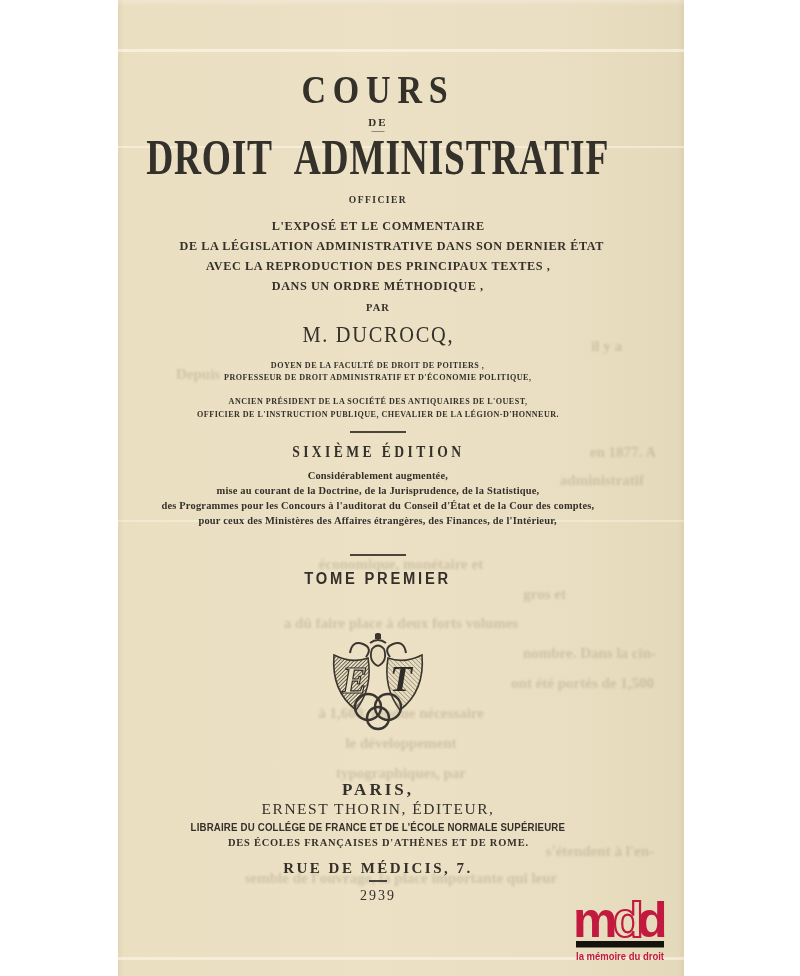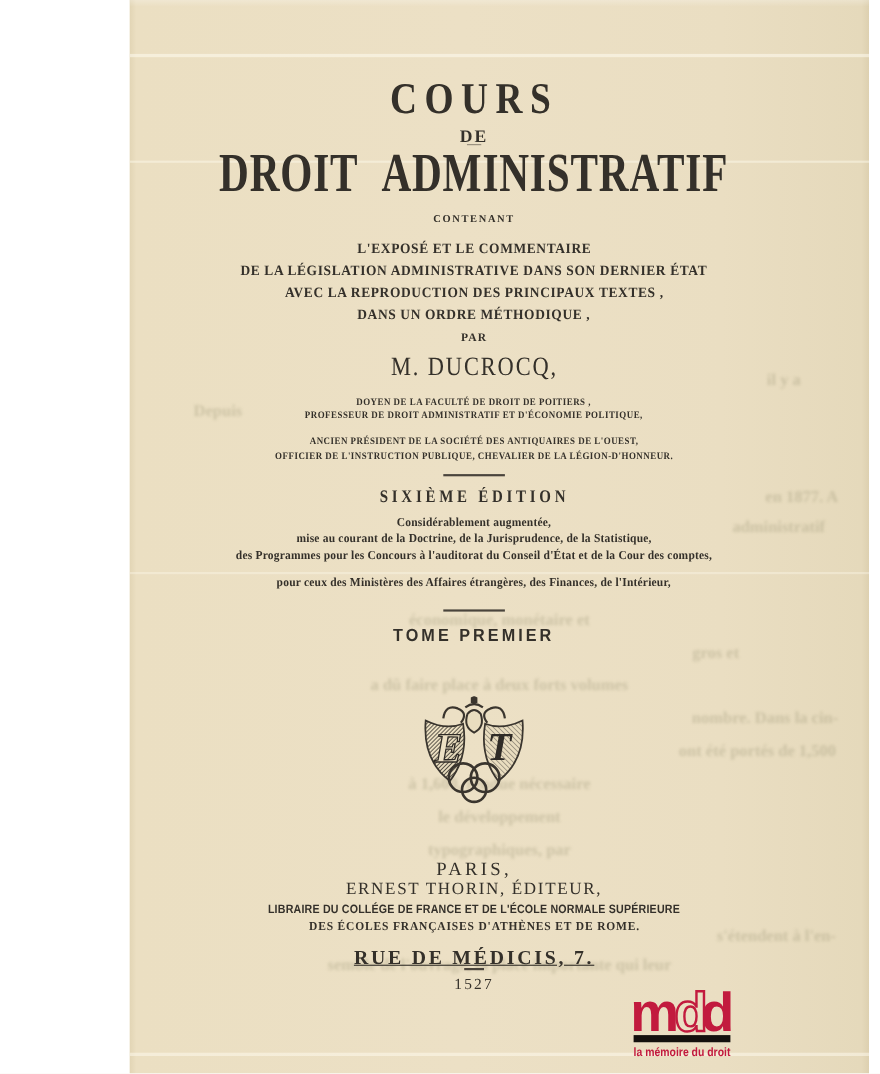--- a/index.html
+++ b/index.html
@@ -1,23 +1,23 @@
 <!DOCTYPE html>
 <html><head>
 <meta charset="utf-8">
 <style>
   html,body{margin:0;padding:0;background:#ffffff;}
   .canvas{position:relative;width:800px;height:976px;background:#ffffff;overflow:hidden;
           font-family:"Liberation Serif", serif;}
   
-  .page{position:absolute;left:118px;top:0;width:640px;height:976px;overflow:hidden;
+  .page{position:absolute;left:118px;top:0;width:566px;height:976px;overflow:hidden;
         background:
           linear-gradient(180deg, rgba(255,255,255,.25) 0, rgba(255,255,255,0) 6px),
           linear-gradient(90deg, #e2d5b5 0, #ebdfc2 6px, #ece0c5 45%, #eadec2 80%, #e5d9bb 99%, #ddd0b0 100%),
-          #ebdfc2; padding-left: 32px;}
+          #ebdfc2;}
   .crease{position:absolute;left:0;width:100%;pointer-events:none;}
   .crease.c1{top:49px;height:3px;background:rgba(255,252,240,.55);}
   .crease.c2{top:146px;height:2px;background:rgba(255,252,240,.45);}
   .crease.c3{top:520px;height:2px;background:rgba(255,252,240,.35);}
   .crease.c4{top:957px;height:3px;background:rgba(255,252,240,.5);}
 
   
   .bleed{position:absolute;inset:0;pointer-events:none;}
   .bl{position:absolute;left:0;width:100%;box-sizing:border-box;font-size:15px;font-weight:bold;
       color:rgba(143,138,106,.55);filter:blur(1.3px);opacity:.6;white-space:nowrap;text-align:center;}
@@ -35,38 +35,38 @@
   .bl:nth-child(12){top:765px;}
   .bl:nth-child(13){top:843px;text-align:right;padding-right:30px;}
   .bl:nth-child(14){top:870px;}
 
   
   .content{position:absolute;left:20px;right:66px;top:0;bottom:0;color:#34302a;}
   .line{position:absolute;left:0;width:100%;display:flex;justify-content:center;line-height:1;}
   .line>span{white-space:nowrap;transform-origin:center;display:inline-block;}
 
   .t-cours{top:70px;}      .t-cours>span{font-size:40px;font-weight:bold;letter-spacing:8px;transform:scaleX(.85);}
-  .t-de{top:117px;}        .t-de>span{font-size:16px;font-weight:bold;letter-spacing:2px;}
+  .t-de{top:117px;}        .t-de>span{font-size:11px;font-weight:bold;letter-spacing:2px;}
   .t-droit{top:132px;}     .t-droit>span{font-size:50px;font-weight:bold;letter-spacing:1px;word-spacing:18px;transform:scaleX(.75);}
   .t-contenant{top:196px;} .t-contenant>span{font-size:9.5px;font-weight:bold;letter-spacing:1.5px;}
   .t-sub>span{font-size:13px;font-weight:bold;letter-spacing:.6px;transform:scaleX(.94);}
-  .t-sub1{top:219px;} .t-sub2{top:239px;} .t-sub3{top:259px;} .t-sub4{top:279px;}
+  .t-sub1{top:219px;} .t-sub2{top:239px;justify-content:flex-end;} .t-sub3{top:259px;} .t-sub4{top:279px;}
   .t-par{top:303px;}       .t-par>span{font-size:10.5px;font-weight:bold;letter-spacing:1px;}
   .t-author{top:322px;align-items:center;}    .t-author>span{font-size:24px;letter-spacing:2px;transform:scaleX(.85);}
   .t-cred>span{font-size:9px;font-weight:bold;letter-spacing:.5px;transform:scaleX(.9);}
   .t-cred1{top:361px;} .t-cred2{top:373px;} .t-cred3{top:385px;} .t-cred4{top:397px;} .t-cred5{top:410px;font-family:Liberation Serif, serif;}
   .t-edition{top:444px;}   .t-edition>span{font-size:16px;font-weight:bold;letter-spacing:4px;transform:scaleX(.85);}
   .t-ed>span{font-size:11px;font-weight:bold;transform:scaleX(.95);letter-spacing:.2px;}
-  .t-ed1{top:470px;} .t-ed2{top:485px;} .t-ed3{top:500px;} .t-ed4{top:515px;margin-top:10px;} .t-ed5{top:529px;}
+  .t-ed1{top:470px;} .t-ed2{top:485px;} .t-ed3{top:500px;} .t-ed4{top:515px;} .t-ed5{top:529px;}
   .t-tome{top:571px;}      .t-tome>span{font-family:"Liberation Sans",sans-serif;font-size:16px;font-weight:bold;letter-spacing:3px;transform:scaleX(.92);}
-  .t-paris{top:781px;}     .t-paris>span{font-size:17px;font-weight:normal;letter-spacing:3px;}
+  .t-paris{top:781px;}     .t-paris>span{font-size:17px;font-weight:bold;letter-spacing:3px;}
   .t-thorin{top:801px;}    .t-thorin>span{font-size:15.5px;letter-spacing:1.5px;}
   .t-libraire{top:822px;}  .t-libraire>span{font-family:"Liberation Sans",sans-serif;font-size:11px;font-weight:bold;letter-spacing:.2px;transform:scaleX(.88);}
   .t-ecoles{top:837px;}    .t-ecoles>span{font-size:11px;font-weight:bold;letter-spacing:.8px;transform:scaleX(.95);}
-  .t-rue{top:861px;}       .t-rue>span{font-size:18px;font-weight:bold;letter-spacing:2.5px;text-decoration:underline;}
+  .t-rue{top:861px;}       .t-rue>span{font-size:15px;font-weight:bold;letter-spacing:2.5px;}
   .t-year{top:889px;}      .t-year>span{font-size:14px;letter-spacing:2px;}
 
   .rule{position:absolute;left:50%;transform:translateX(-50%);background:#4a443c;}
   .rule.r-de{top:131px;width:13px;height:1px;opacity:.55;}
   .rule.r1{top:431px;width:56px;height:1.5px;}
   .rule.r2{top:554px;width:56px;height:1.5px;}
   .rule.r3{top:880px;width:18px;height:2px;}
 
   .emblem{position:absolute;left:50%;transform:translateX(-50%);top:633px;width:104px;height:100px;}
 
@@ -106,21 +106,21 @@
           <span>COURS</span>
         </div>
       <div class="line t-de">
           <span>DE</span>
         </div>
       <div class="rule r-de"></div>
       <div class="line t-droit">
           <span>DROIT ADMINISTRATIF</span>
         </div>
       <div class="line t-contenant">
-          <span>CONTENANT</span>
+          <span>OFFICIER</span>
         </div>
       <div class="line t-sub t-sub1">
           <span>L'EXPOSÉ ET LE COMMENTAIRE</span>
         </div>
       <div class="line t-sub t-sub2">
           <span>DE LA LÉGISLATION ADMINISTRATIVE DANS SON DERNIER ÉTAT</span>
         </div>
       <div class="line t-sub t-sub4">
           <span>DANS UN ORDRE MÉTHODIQUE ,</span>
         </div>
@@ -201,21 +201,21 @@
           <span>LIBRAIRE DU COLLÉGE DE FRANCE ET DE L'ÉCOLE NORMALE SUPÉRIEURE</span>
         </div>
       <div class="line t-ecoles">
           <span>DES ÉCOLES FRANÇAISES D'ATHÈNES ET DE ROME.</span>
         </div>
       <div class="line t-rue">
           <span>RUE DE MÉDICIS, 7.</span>
         </div>
       <div class="rule r3"></div>
       <div class="line t-year">
-          <span>1527</span>
+          <span>2939</span>
         </div>
     </div>
 
     <svg class="mdd" viewBox="0 0 92 68" aria-hidden="true">
       <text x="-2" y="41" font-family="Liberation Sans, sans-serif" font-weight="bold" font-size="50" fill="#c21a3e">m</text>
       <text x="38" y="41" font-family="Liberation Sans, sans-serif" font-weight="bold" font-size="50" fill="none" stroke="#c21a3e" stroke-width="2.2">d</text>
       <text x="62" y="41" font-family="Liberation Sans, sans-serif" font-weight="bold" font-size="50" fill="#c21a3e">d</text>
       <rect x="1" y="45" width="88" height="6.5" fill="#14110e"></rect>
       <text x="1" y="64" font-family="Liberation Sans, sans-serif" font-weight="bold" font-size="11" fill="#c21a3e" textLength="88" lengthAdjust="spacingAndGlyphs">la mémoire du droit</text>
     </svg>

